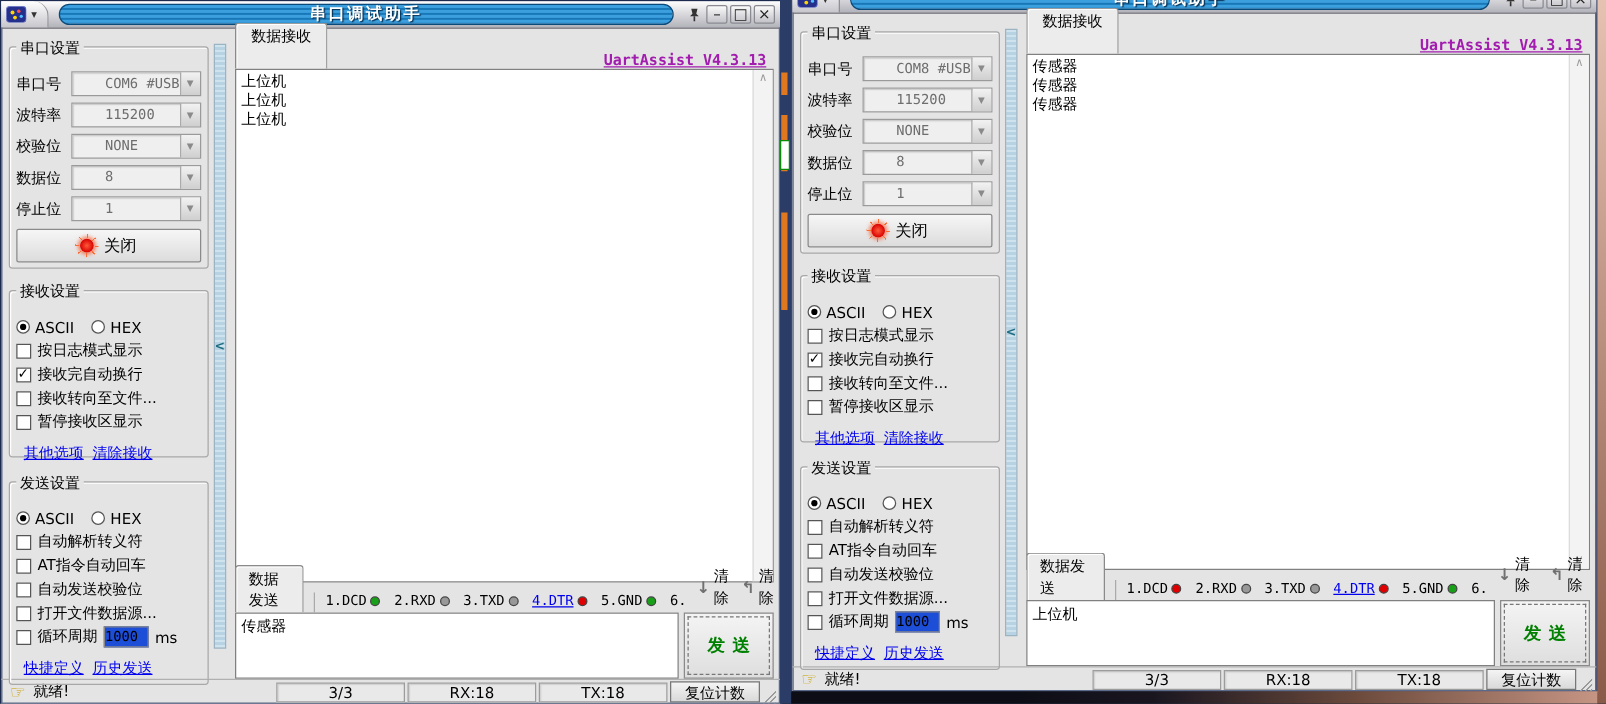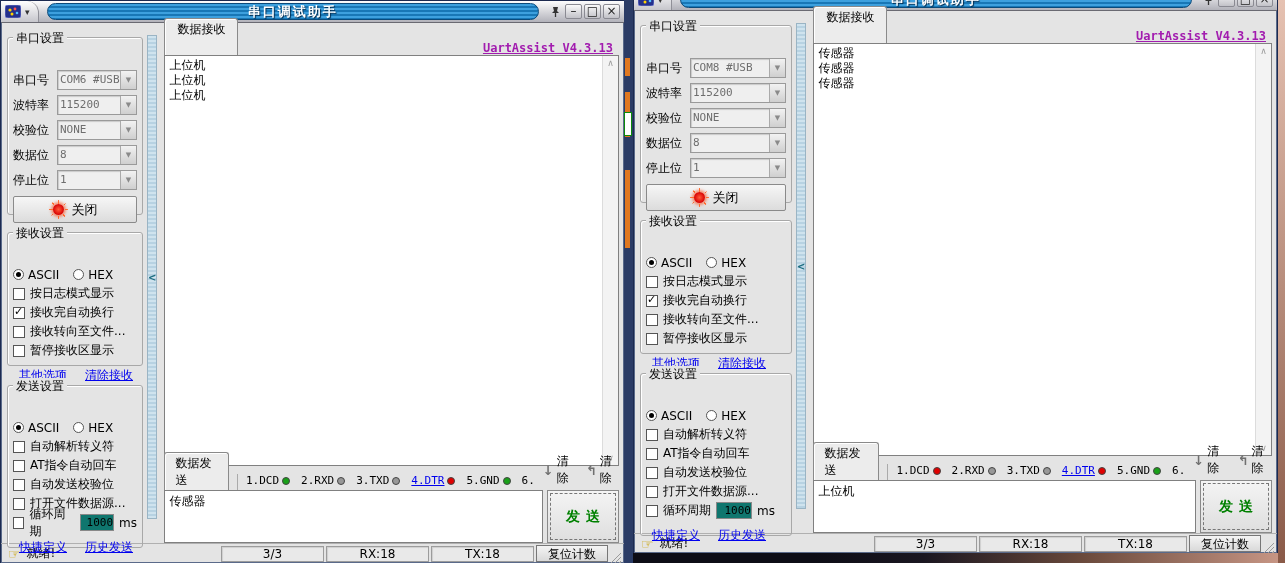--- a/index.html
+++ b/index.html
@@ -24,56 +24,56 @@
   .tb-right { display:flex; align-items:center; gap:2px; padding-right:4px; }
   .tb-btn { width:17px; height:15px; line-height:13px; text-align:center; font-size:12px;
             color:#222; background:linear-gradient(#fafafa,#c2c2c8);
             border:1px solid #8a8a92; border-radius:2px; cursor:default; }
   .tb-pin { width:16px; height:15px; display:flex; align-items:center; justify-content:center; }
 
   
   .main { flex:1; display:flex; padding:2px 3px 0 3px; min-height:0; }
   .lpanel { flex:0 0 var(--lp,142px); padding:0 2px; }
   .grp { position:relative; border:1px solid #a8a8a8; border-radius:3px;
-         box-shadow:1px 1px 0 #fff inset; padding:32px 5px 4px 5px; margin:0 1px; }
+         box-shadow:1px 1px 0 #fff inset; padding:19px 5px 4px 5px; margin:0 1px; }
   .legend { position:absolute; top:-8px; left:5px; background:#e4e4e4; padding:0 3px;
             font-size:12px; color:#000; }
   .g-port { margin-top:12px; height:178px; }
   .g-recv { margin-top:17px; height:134px; }
   .g-send { margin-top:19px; height:163px; }
 
   .frow { display:flex; align-items:center; margin-bottom:5px; }
   .flabel { width:44px; font-size:12px; flex:0 0 44px; }
   .combo { flex:1; height:20px; display:flex; background:#efefef;
            border:1px solid #9a9a9a; box-shadow:1px 1px 1px #c9c9c9 inset; }
   .combo-val { flex:1; overflow:hidden; white-space:nowrap; color:#6e6e6e;
-               font:11px "DejaVu Sans Mono", monospace; line-height:18px; padding-left:2px; }
+               font:11px "DejaVu Sans Mono", monospace; line-height:18px; padding-left:2px;margin-left:24px; }
   .combo-btn { flex:0 0 16px; background:linear-gradient(#f2f2f2,#cfcfcf);
                border-left:1px solid #aaa; color:#8a8a8a; font-size:7px;
                display:flex; align-items:center; justify-content:center; }
   .closebtn { margin-top:6px; width:100%; height:27px; background:linear-gradient(#f6f6f6,#dcdcdc);
               border:1px solid #8a8a8a; border-radius:2px; display:flex; align-items:center;
               justify-content:center; gap:8px; font-size:13px; cursor:default; }
   .reddot { width:11px; height:11px; border-radius:50%; background:radial-gradient(#ff5a3a,#d80000 70%);
             box-shadow:0 0 3px 2px rgba(255,60,0,.55); position:relative; }
   .reddot::after { content:""; position:absolute; inset:-4px; border-radius:50%;
                    background:repeating-conic-gradient(#ff6a30 0 6deg, transparent 6deg 45deg);
                    -webkit-mask:radial-gradient(circle, transparent 0 6px, #000 6px);
                    mask:radial-gradient(circle, transparent 0 6px, #000 6px); }
   .optrow { display:flex; align-items:center; gap:5px; height:19px; font-size:12px; }
   .radios { display:flex; gap:14px; height:19px; align-items:center; font-size:12px; }
   .rwrap { display:flex; align-items:center; gap:4px;text-align:center; }
   .rb { width:11px; height:11px; border-radius:50%; border:1px solid #555; background:#fff; position:relative; }
   .rb.on::after { content:""; position:absolute; inset:2px; border-radius:50%; background:#000; }
   .cb { width:12px; height:12px; border:1px solid #555; background:#fff; position:relative;
         font-size:11px; line-height:10px; text-align:center; }
   .cb.on::after { content:"✓"; position:absolute; left:0; top:-1px; color:#000; font-weight:bold; }
-  .cyc-inp { width:36px; height:17px; border:1px solid #888; background:#0f766e; text-align:right;
+  .cyc-inp { width:36px; height:17px; border:1px solid #888; background:#1d4ed8; text-align:left;
              font:11px "DejaVu Sans Mono", monospace; line-height:15px; }
-  .grplinks { display:flex; gap:18px; margin-top:7px; padding-left:6px; }
+  .grplinks { display:flex; gap:7px; margin-top:7px; padding-left:6px; }
   a.blnk { color:#0000ee; text-decoration:underline; font-size:12px; cursor:pointer; }
 
   .splitter { flex:0 0 8px; margin:10px 1px 24px 1px; border:1px solid #9ab4c4;
               background:repeating-linear-gradient(180deg,#cfe3ee 0 2px,#b7d2e2 2px 4px);
               display:flex; align-items:center; justify-content:center; }
   .splitter span { color:#1d6d80; font-size:10px; font-weight:bold; }
 
   .rpanel { flex:1; display:flex; flex-direction:column; padding:8px 2px 0 6px; min-width:0; }
   .tabrow { height:22px; display:flex; align-items:flex-end; }
   .tab { padding:2px 12px 17px 12px; font-size:12px; background:#ececec;

